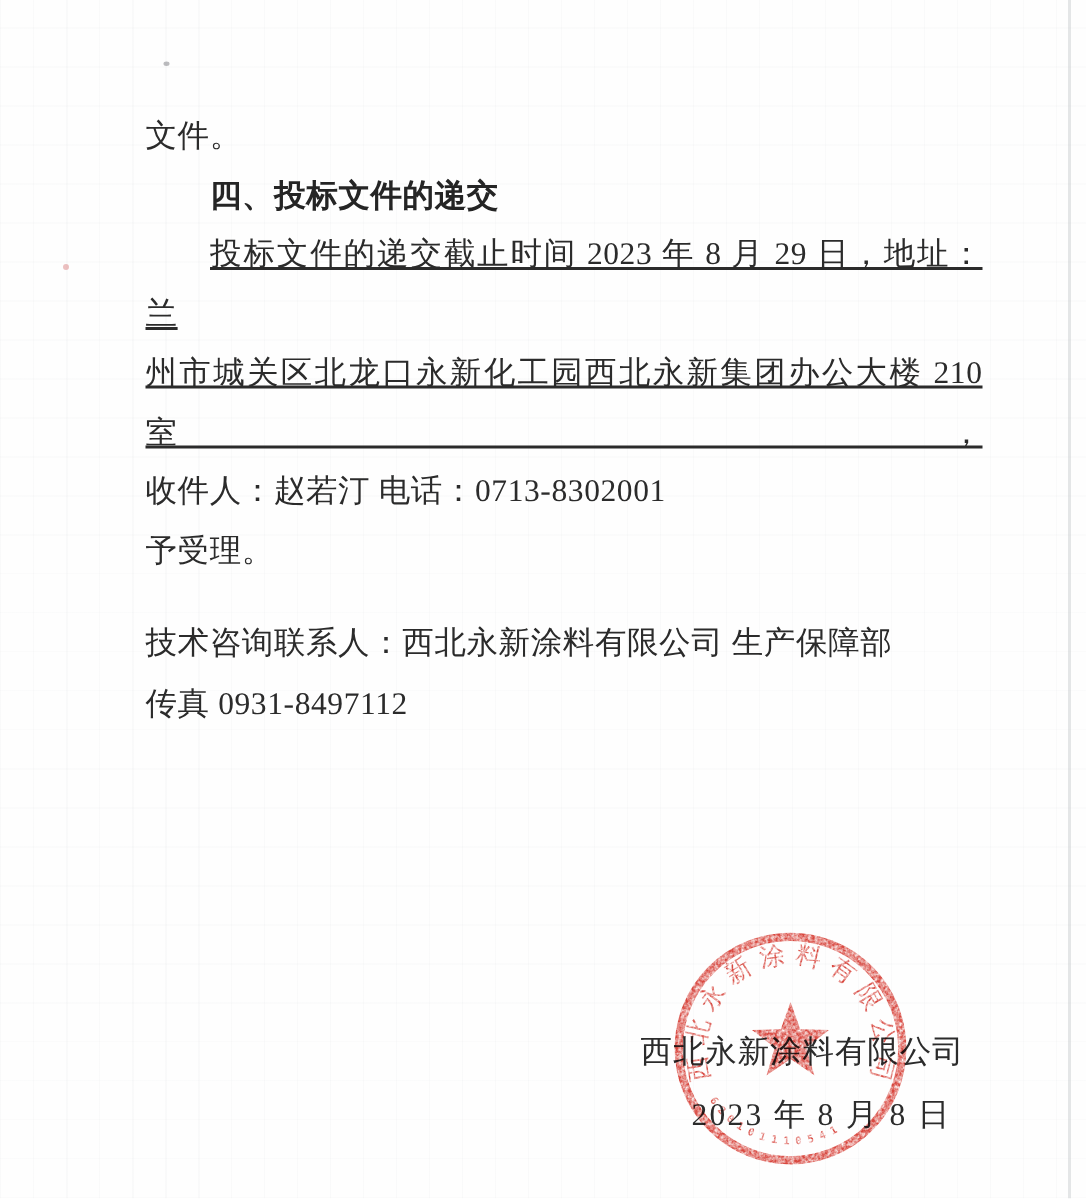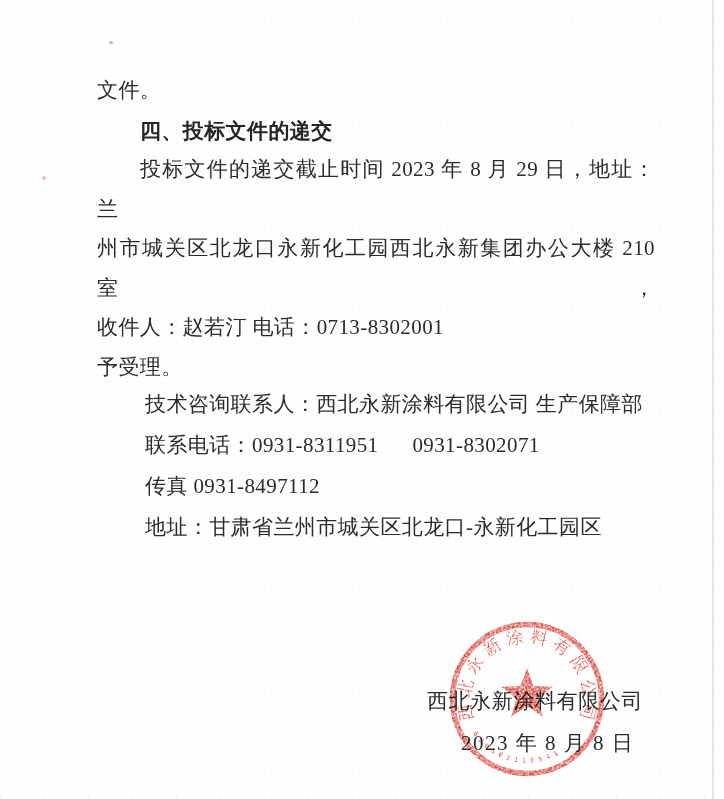--- a/index.html
+++ b/index.html
@@ -26,31 +26,30 @@
   .speck-2 { left: 42px; top: 176px; width: 4px; height: 4px; background: rgba(220,140,140,0.55); }
 
   .doc-body {
     position: absolute; left: 97px; top: 39px; width: 558px;
     font-size: 21px; line-height: 39.5px; color: #2b2b2b;
     letter-spacing: 0.4px;
     margin-top: 32px;
   }
   .line { min-height: 39.5px; }
   .line.indent { text-indent: 43px; }
-  .line.justify { text-align: justify; text-align-last: justify; }
+  .line.justify { text-align: justify; text-align-last: justify; text-decoration: underline; }
   .line.heading {
     font-family: "Liberation Sans", "DejaVu Sans", sans-serif;
     font-weight: bold; font-size: 21px; color: #252525;
   }
 
   .contact-block {
-    position: absolute; left: 97px; top: 384px; width: 580px;
+    position: absolute; left: 97px; top: 408px; width: 580px;
     font-size: 21px; line-height: 41px; color: #2b2b2b;
     letter-spacing: 0.4px;
-    margin-left: 48px;
   }
   .contact-line { white-space: pre; min-height: 41px; }
 
   .sig-company {
     position: absolute; left: 427px; top: 689px;
     font-size: 21px; line-height: 24px; color: #2b2b2b; letter-spacing: 0.6px;
     z-index: 2;
   }
   .sig-date {
     position: absolute; left: 461px; top: 731px;
@@ -77,23 +76,21 @@
     <div class="line">文件。</div>
     <div class="line heading indent">四、投标文件的递交</div>
     <div class="line indent justify">投标文件的递交截止时间 2023 年 8 月 29 日，地址：兰</div>
     <div class="line justify">州市城关区北龙口永新化工园西北永新集团办公大楼 210 室，</div>
     <div class="line">收件人：赵若汀 电话：0713-8302001</div>
     <div class="line">予受理。</div>
   </div>
 
   <div class="contact-block">
     <div class="contact-line">技术咨询联系人：西北永新涂料有限公司 生产保障部</div>
-    <div class="contact-line">联系电话：0931-8311951      0931-8302071</div>
     <div class="contact-line">传真 0931-8497112</div>
-    <div class="contact-line">地址：甘肃省兰州市城关区北龙口-永新化工园区</div>
   </div>
 
   <div class="sig-company">西北永新涂料有限公司</div>
   <div class="sig-date">2023 年 8 月 8 日</div>
 
   <div class="stamp">
     <svg viewBox="0 0 158 158" xmlns="http://www.w3.org/2000/svg">
       <defs>
         <filter id="ink" x="-10%" y="-10%" width="120%" height="120%">
           <feTurbulence type="fractalNoise" baseFrequency="0.45" numOctaves="3" result="n"></feTurbulence>

